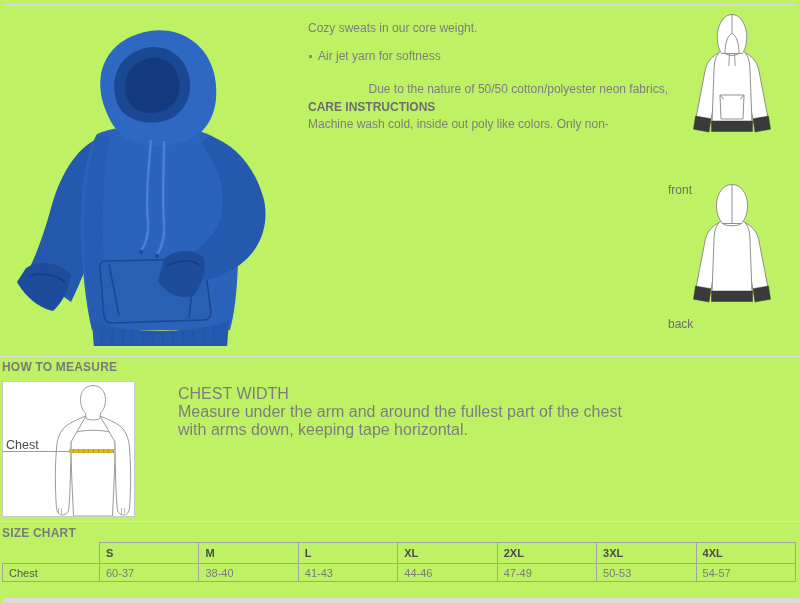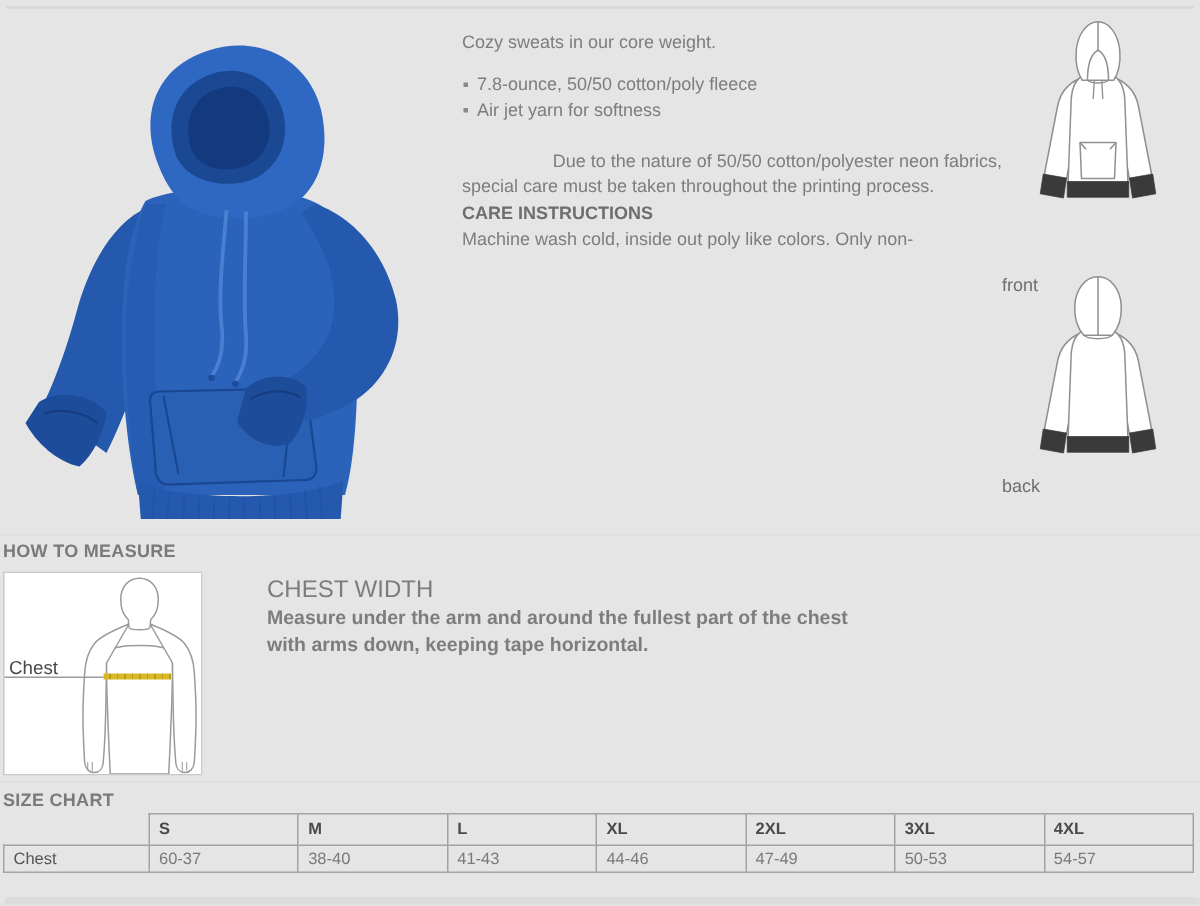--- a/index.html
+++ b/index.html
@@ -1,18 +1,18 @@
 <!DOCTYPE html>
 <html><head>
 <meta charset="utf-8">
 <style>
   * { margin:0; padding:0; box-sizing:border-box; }
   html,body { background:#fff; }
   #page {
-    position:relative; width:800px; height:604px; background:#e5e5e5;
+    position:relative; width:800px; height:604px; background:#bef264;
     font-family:"Liberation Sans", sans-serif; overflow:hidden;
   }
   .rule { position:absolute; left:0; width:800px; height:1px; background:#dedede; }
   .top-rule { position:absolute; left:4px; top:4px; width:792px; height:2px; background:#d8d8d8; border-radius:2px; }
   .bottom-bar { position:absolute; left:3px; top:598px; width:797px; height:5px; background:#dcdcdc; border-radius:3px 3px 0 0; }
 
   .photo { position:absolute; left:5px; top:14px; width:300px; height:332px; }
 
   .desc { position:absolute; left:308px; top:12px; width:360px; font-size:12px; line-height:17.5px; color:#7d7d7d; }
   .desc div { white-space:nowrap; }
@@ -29,21 +29,21 @@
   .section-heading { position:absolute; left:2px; font-size:12px; font-weight:bold; color:#7a7a7a; letter-spacing:0.2px; }
 
   .fig-box { position:absolute; left:2px; top:381px; width:133px; height:136px; border:1px solid #c9c9c9; background:#fff; }
   .fig-box svg { position:absolute; left:0; top:0; }
   .chest-label { position:absolute; left:3px; top:56px; font-size:12.5px; color:#4a4a4a; }
   .chest-line { position:absolute; left:0; top:69px; width:66px; height:1px; background:#9a9a9a; }
   .chest-tape { position:absolute; left:66px; top:67px; width:45px; height:3.5px;
     background:repeating-linear-gradient(90deg,#d9b826 0 4px,#bf9f10 4px 5px); }
 
   .measure-title { position:absolute; left:178px; top:385px; font-size:16px; color:#7d7d7d; }
-  .measure-text { position:absolute; left:178px; top:403px; font-size:13px; line-height:17.5px; color:#7d7d7d;font-weight:bold; }
+  .measure-text { position:absolute; left:178px; top:403px; font-size:16px; line-height:17.5px; color:#7d7d7d; }
   .measure-text div { white-space:nowrap; }
 
   table.size { position:absolute; left:2px; top:542px; width:794px; border-collapse:collapse; table-layout:fixed; }
   table.size th, table.size td { border:1px solid #a3a3a3; text-align:left; font-weight:normal; overflow:hidden; }
   table.size th { height:21px; padding:2px 6px; font-size:11px; font-weight:bold; color:#4a4a4a; }
   table.size td { height:18px; padding:1px 6px; font-size:11px; color:#7a7a7a; }
   table.size th.blank { border:none; background:transparent; }
   table.size td.rowlabel { color:#555; }
   table.size col.c-label { width:97px; }
 </style>
@@ -85,29 +85,27 @@
       <circle cx="136" cy="238" r="2.2" fill="#1d4c9b"></circle>
       <circle cx="152" cy="242" r="2.2" fill="#1d4c9b"></circle>
     </svg>
   </div>
 
   <div class="desc">
     <div class="intro">Cozy sweats in our core weight.</div>
     <ul>
       <li>
         <span class="bullet-square"></span>
-        <span>7.8-ounce, 50/50 cotton/poly fleece</span>
       </li>
       <li>
         <span class="bullet-square"></span>
         <span>Air jet yarn for softness</span>
       </li>
     </ul>
     <div class="note">Due to the nature of 50/50 cotton/polyester neon fabrics,</div>
-    <div>special care must be taken throughout the printing process.</div>
     <div class="care-head">CARE INSTRUCTIONS</div>
     <div>Machine wash cold, inside out poly like colors. Only non-</div>
   </div>
 
   <div class="lineart" style="left:692px; top:12px;">
     <svg width="80" height="134" viewBox="0 0 80 134">
       <g stroke="#8f8f8f" stroke-width="1" fill="#fff" stroke-linejoin="round">
         <path d="M28.5 40 C19 44 14.5 51 13 59 L4.5 103 C4.2 104.5 5 106 6.5 106.3 L16.5 108 C17.8 108.2 19 107.4 19.3 106 L24.5 78 Z"></path>
         <path d="M51.5 40 C61 44 65.5 51 67 59 L75.5 103 C75.8 104.5 75 106 73.5 106.3 L63.5 108 C62.2 108.2 61 107.4 60.7 106 L55.5 78 Z"></path>
         <path d="M29 39 C24 42 22 50 22 58 L20 111 L60 111 L58 58 C58 50 56 42 51 39 C45 36.2 35 36.2 29 39 Z"></path>

